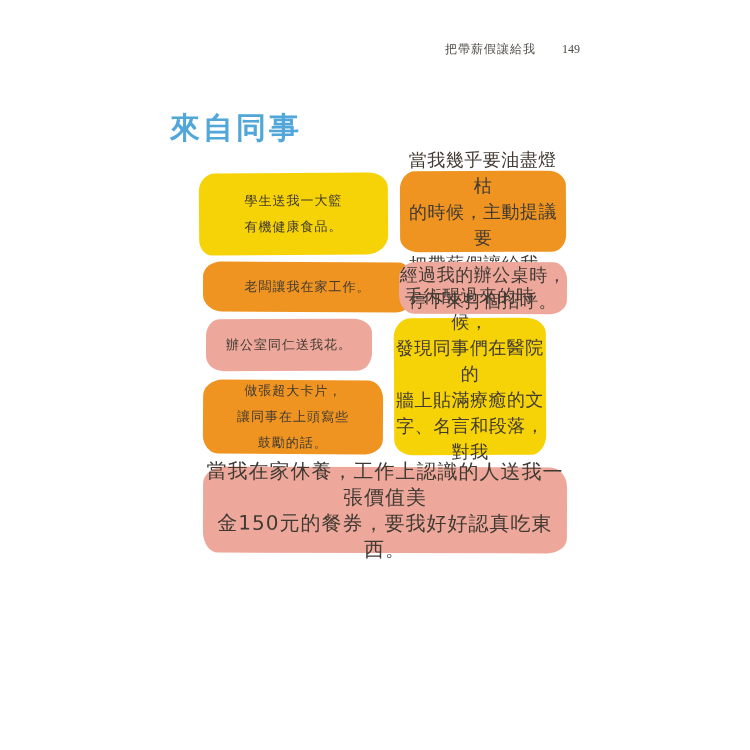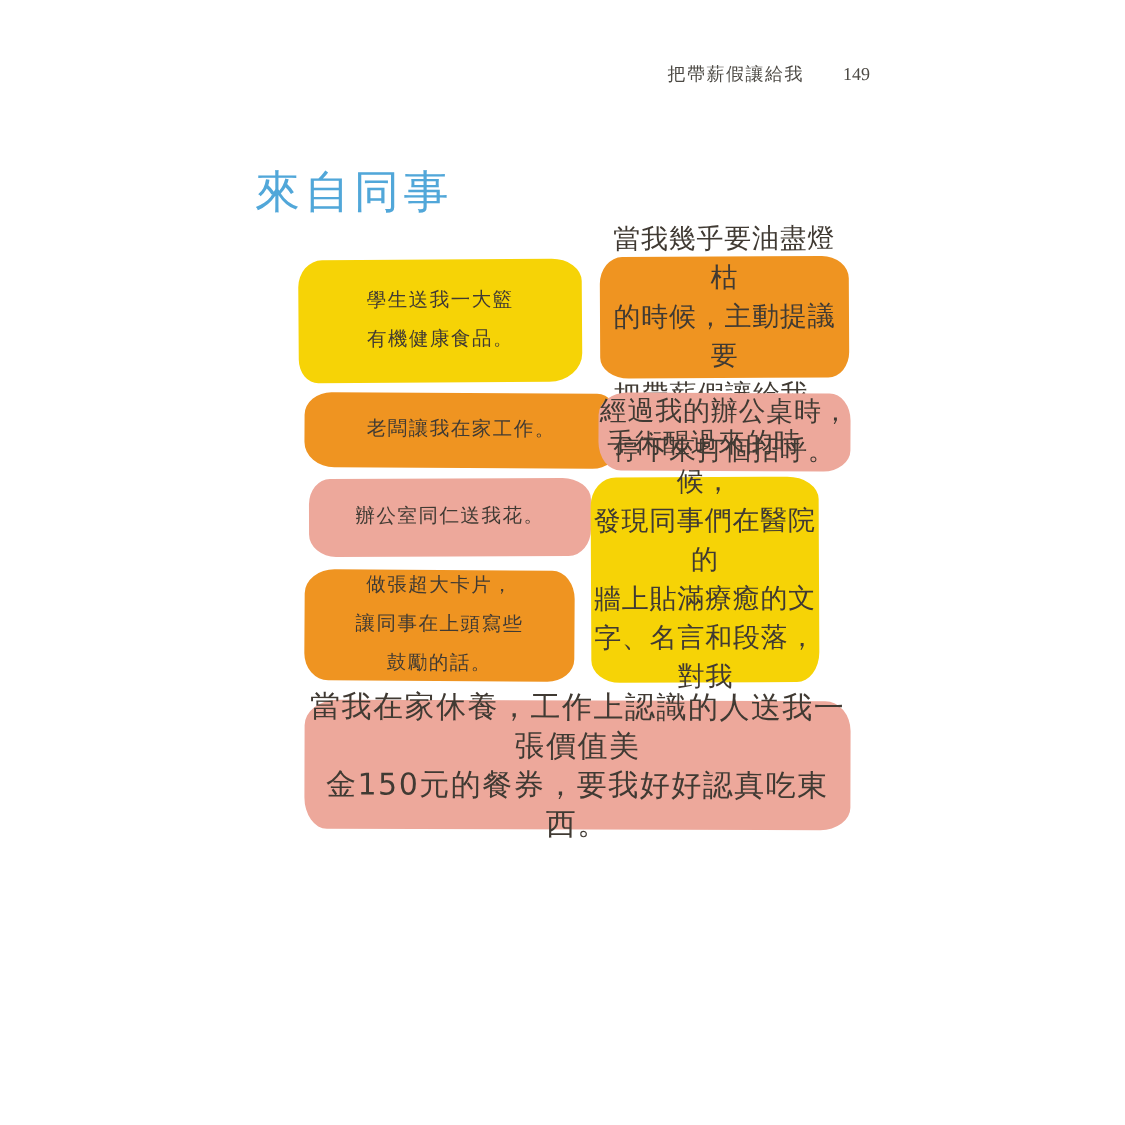--- a/index.html
+++ b/index.html
@@ -28,21 +28,21 @@
   .running-head .pagenum {
     margin-left: 26px;
     letter-spacing: 0;
   }
   .section-title {
     position: absolute;
     left: 170px;
     top: 108px;
     margin: 0;
     font-size: 30px;
-    font-weight: normal;
+    font-weight: bold;
     letter-spacing: 3px;
     font-family: "DejaVu Sans", sans-serif;
   }
   .note {
     position: absolute;
     display: flex;
     align-items: center;
     justify-content: center;
     box-sizing: border-box;
     text-align: center;
@@ -52,21 +52,21 @@
     color: #403a33;
     font-size: 13px;
     line-height: 26px;
     letter-spacing: 1px;
   }
   
   .n-l1 { left: 199px; top: 173px; width: 189px; height: 82px;
           border-radius: 16px 20px 22px 13px / 18px 15px 19px 16px; transform: rotate(-0.4deg); }
   .n-l2 { left: 203px; top: 262px; width: 209px; height: 50px;
           border-radius: 18px 14px 17px 20px / 15px 18px 14px 17px; transform: rotate(0.3deg); }
-  .n-l3 { left: 206px; top: 319px; width: 188px; height: 52px;
+  .n-l3 { left: 206px; top: 319px; width: 166px; height: 52px;
           border-radius: 14px 19px 15px 18px / 17px 14px 18px 15px; transform: rotate(-0.2deg); }
   .n-l4 { left: 203px; top: 380px; width: 180px; height: 74px;
           border-radius: 20px 15px 18px 16px / 16px 19px 15px 18px; transform: rotate(0.35deg); }
   .n-r1 { left: 400px; top: 171px; width: 166px; height: 81px;
           border-radius: 15px 18px 14px 19px / 18px 15px 17px 14px; transform: rotate(-0.3deg); }
   .n-r2 { left: 399px; top: 262px; width: 168px; height: 52px;
           border-radius: 19px 14px 18px 15px / 15px 18px 14px 19px; transform: rotate(0.25deg); align-items: flex-end; }
   .n-r3 { left: 394px; top: 318px; width: 152px; height: 137px;
           border-radius: 17px 21px 15px 19px / 19px 15px 20px 15px; transform: rotate(-0.25deg); }
   .n-b1 { left: 203px; top: 467px; width: 364px; height: 86px;

